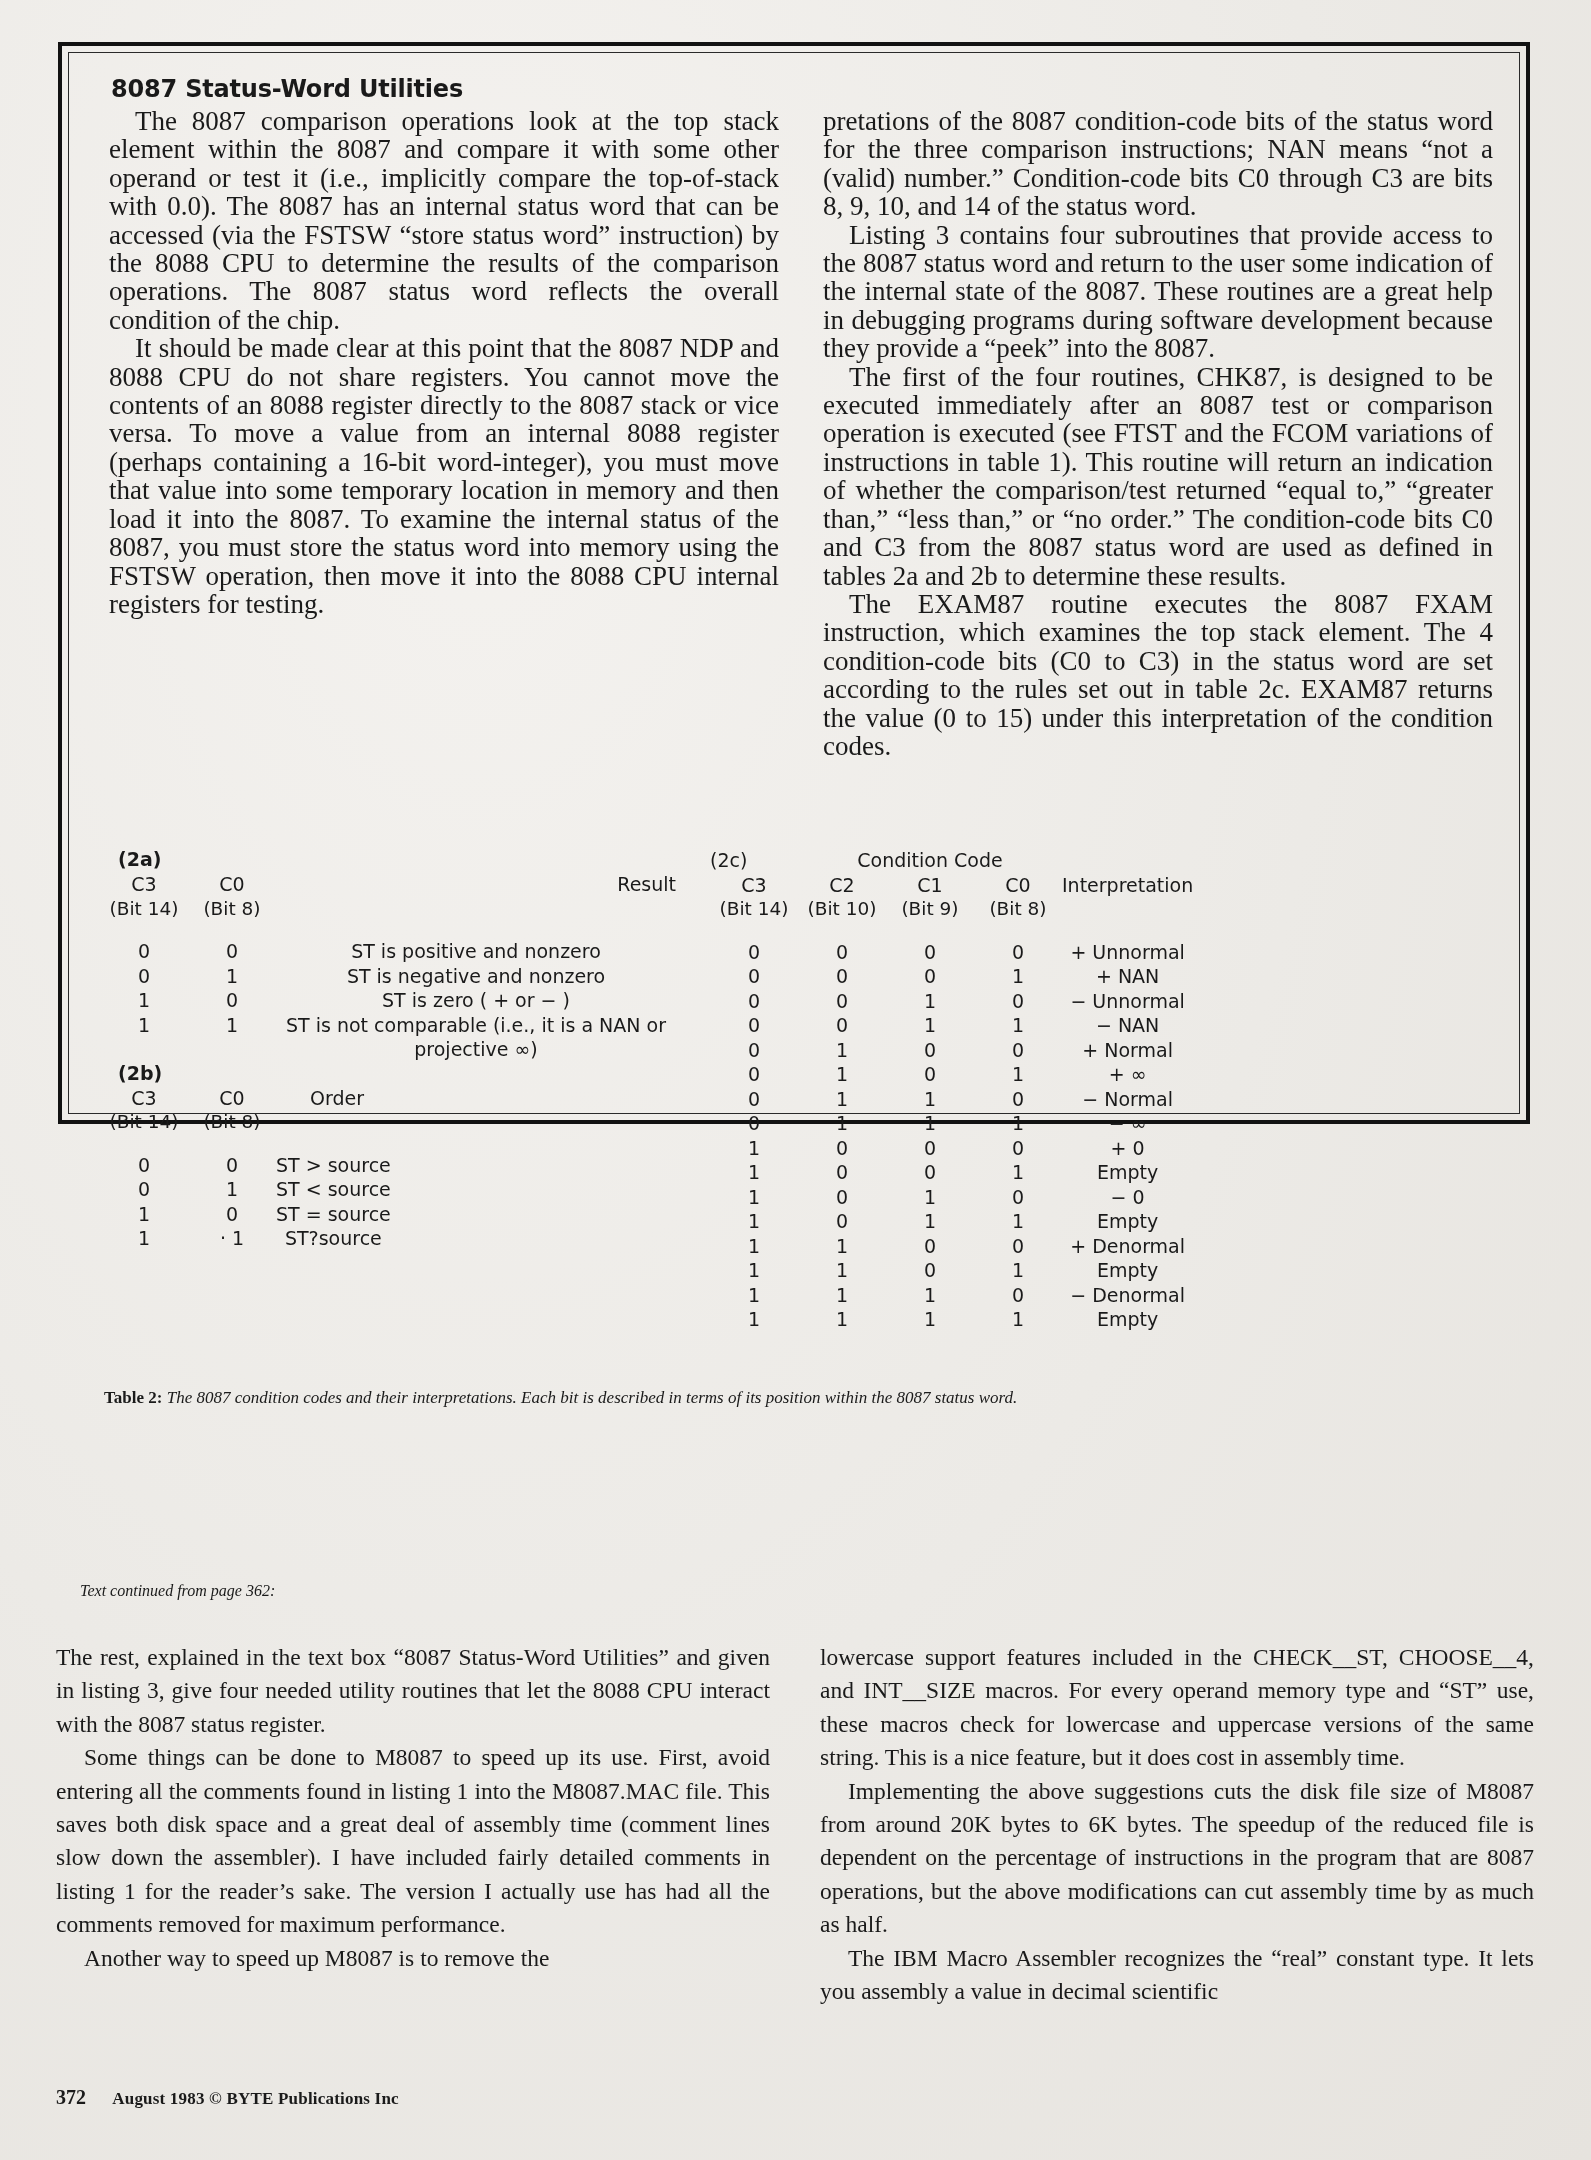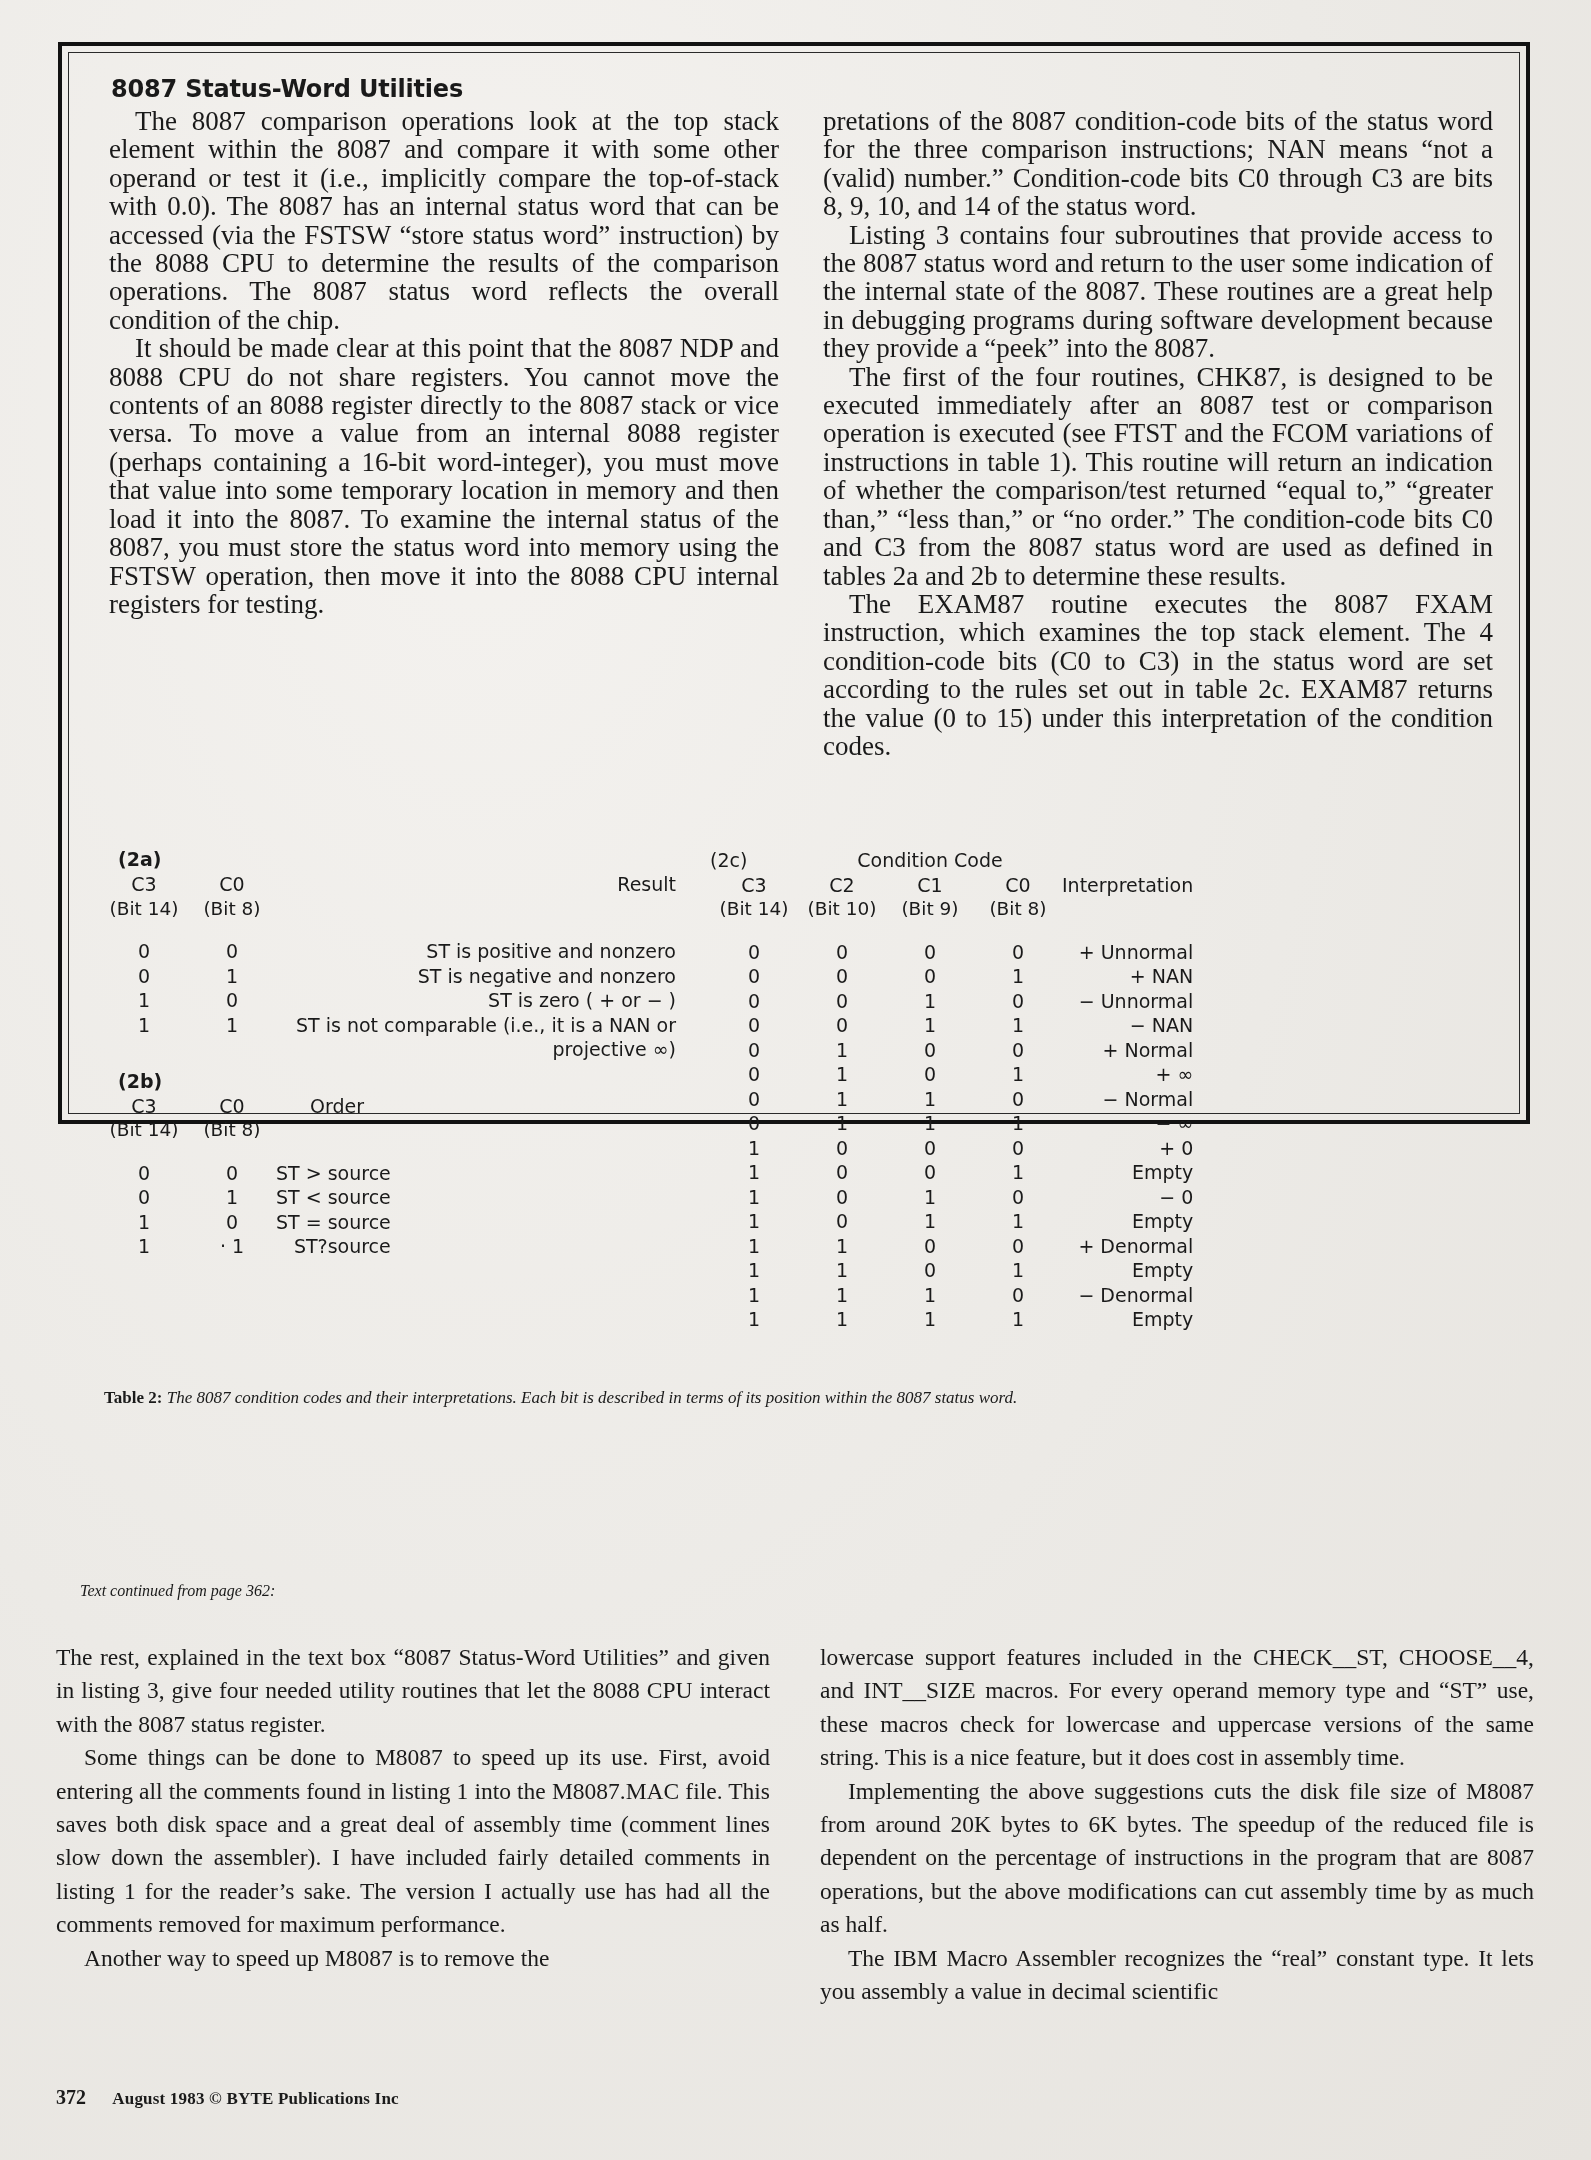--- a/index.html
+++ b/index.html
@@ -79,21 +79,21 @@
   }
   table.ct td, table.ct th {
     padding: 0;
     font-weight: normal;
     line-height: 24.5px;
     white-space: nowrap;
   }
   .hd { text-align: center; }
   .bitc { text-align: center; font-size: 18.5px; }
   .num { text-align: center; width: 88px; }
-  .desc { padding-left: 18px; text-align: right; }
+  .desc { padding-left: 18px; text-align: center; }
 
   .spacer-row td { height: 18px; }
 
   .cc-head {
     font-size: 19px;
     text-align: center;
   }
 
   .caption {
     position: absolute;
@@ -201,21 +201,21 @@
             <td class="desc" style="white-space:normal">ST is zero ( + or − )</td>
           </tr>
           <tr>
             <td class="num" style="vertical-align:top">1</td>
             <td class="num" style="vertical-align:top">1</td>
             <td class="desc" style="white-space:normal;width:400px">ST is not comparable (i.e., it is a NAN or projective ∞)</td>
           </tr>
         </tbody>
           </table>
 
-        <div class="sublabel" style="margin-top:8px">(2b)</div>
+        <div class="sublabel" style="margin-top:0">(2b)</div>
         <table class="ct">
           <tbody>
               <tr>
             <td class="num hd">C3</td>
             <td class="num hd">C0</td>
             <td class="desc" style="text-align:left;padding-left:34px">Order</td>
           </tr>
           <tr>
             <td class="num bitc">(Bit 14)</td>
             <td class="num bitc">(Bit 8)</td>

